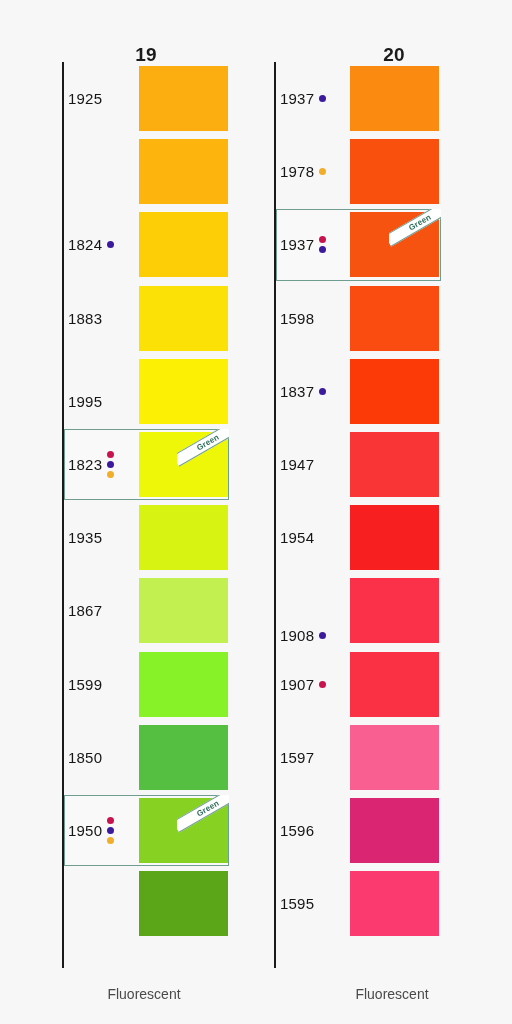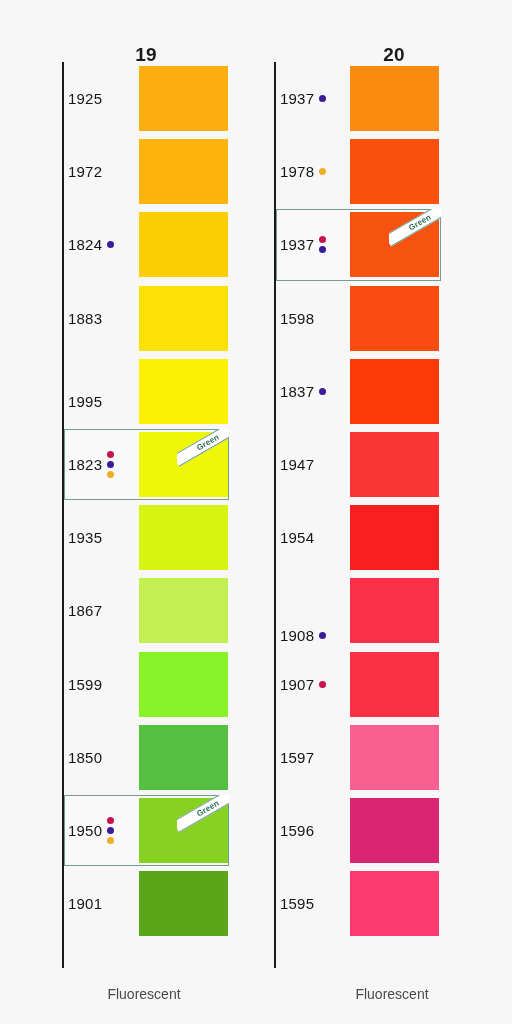--- a/index.html
+++ b/index.html
@@ -155,25 +155,20 @@
     <div class="col-header c19">19</div>
     <div class="axis a19"></div>
     <div class="rows" id="rows-19">
         <div class="swatch" style="top: 4px; background: rgb(252, 173, 16);"></div>
         <div class="row" style="top: 0px;">
           <div class="label-zone">
             <span class="row-label">1925</span>
           </div>
         </div>
         <div class="swatch" style="top: 77.2px; background: rgb(253, 180, 12);"></div>
-        <div class="row" style="top: 73.2px;">
-          <div class="label-zone">
-            <span class="row-label">1972</span>
-          </div>
-        </div>
         <div class="swatch" style="top: 150.4px; background: rgb(253, 205, 6);"></div>
         <div class="row" style="top: 146.4px;">
           <div class="label-zone">
             <span class="row-label">1824</span>
             <span class="dots">
               <span class="dot" style="background: rgb(59, 26, 158);"></span>
             </span>
           </div>
         </div>
         <div class="swatch" style="top: 223.6px; background: rgb(251, 225, 6);"></div>
@@ -236,25 +231,20 @@
           <div class="label-zone">
             <span class="row-label">1950</span>
             <span class="dots">
               <span class="dot" style="background: rgb(200, 19, 79);"></span>
               <span class="dot" style="background: rgb(59, 26, 158);"></span>
               <span class="dot" style="background: rgb(240, 174, 43);"></span>
             </span>
           </div>
         </div>
         <div class="swatch" style="top: 809.2px; background: rgb(91, 166, 24);"></div>
-        <div class="row" style="top: 805.2px;">
-          <div class="label-zone">
-            <span class="row-label">1901</span>
-          </div>
-        </div>
       </div>
     <div class="footer-label c19">Fluorescent</div>
   </div>
 
   <div class="col col20">
     <div class="col-header c20">20</div>
     <div class="axis a20"></div>
     <div class="rows" id="rows-20">
         <div class="swatch" style="top: 4px; background: rgb(251, 139, 16);"></div>
         <div class="row" style="top: 0px;">

